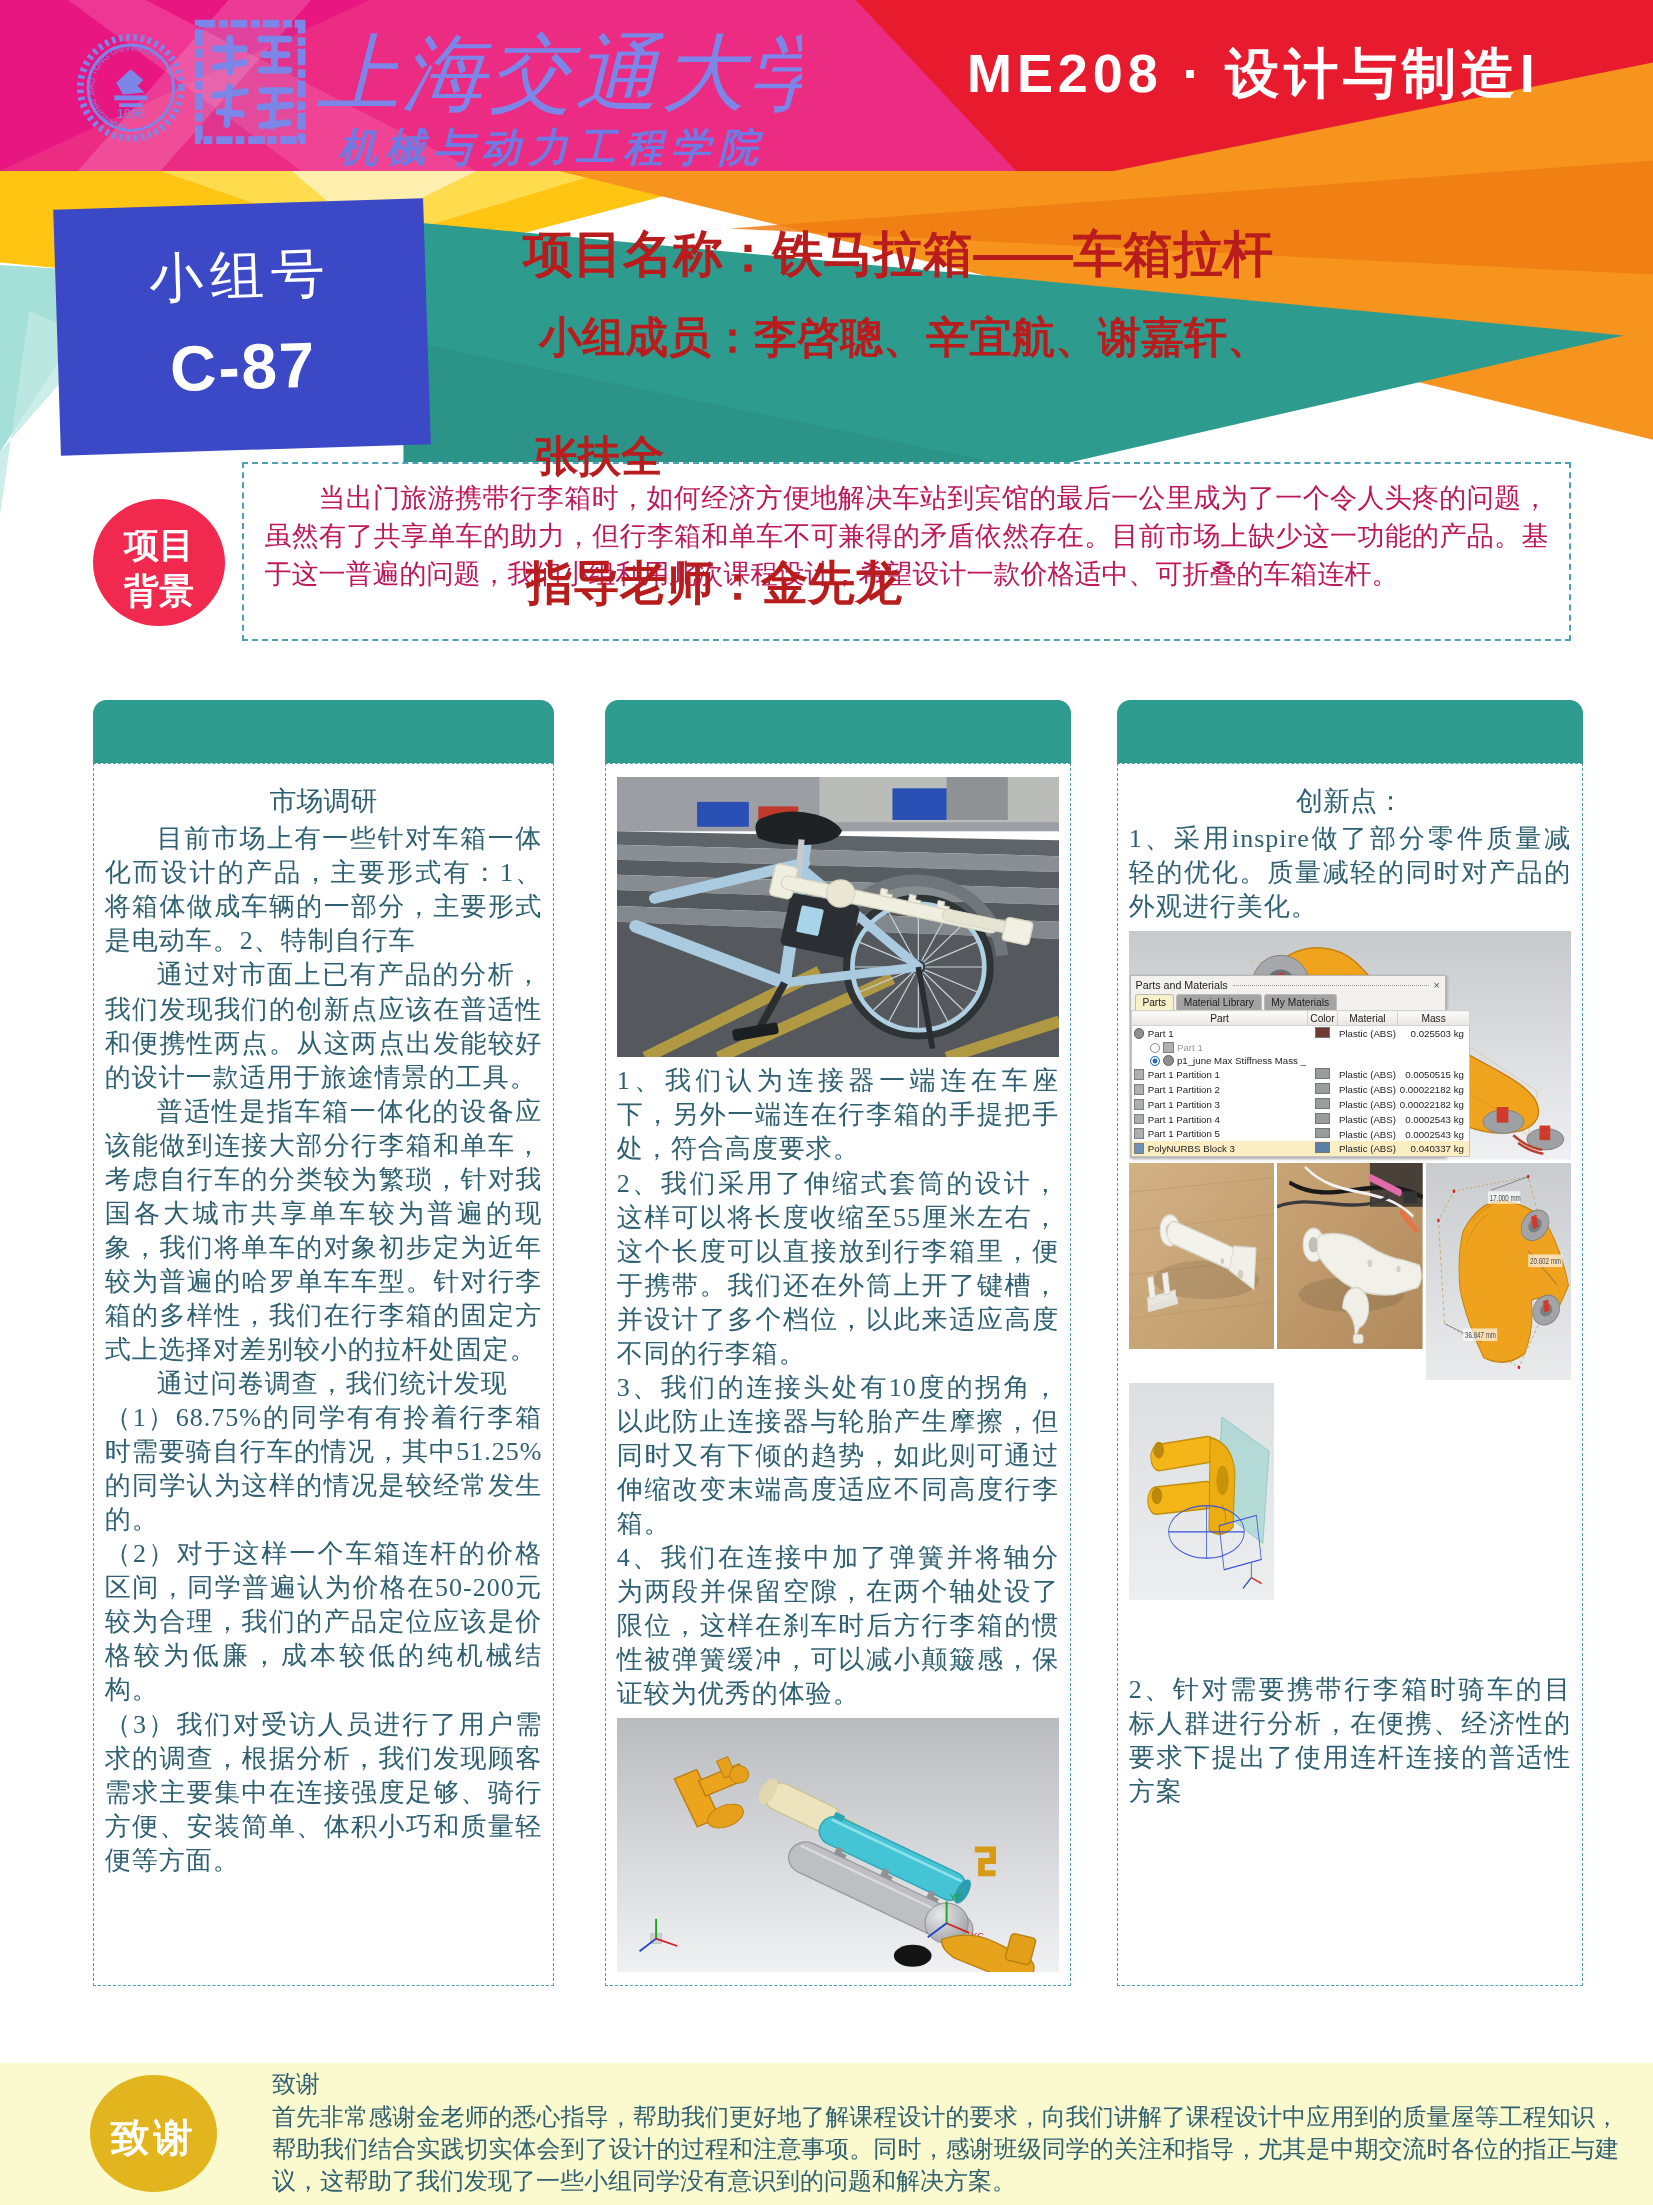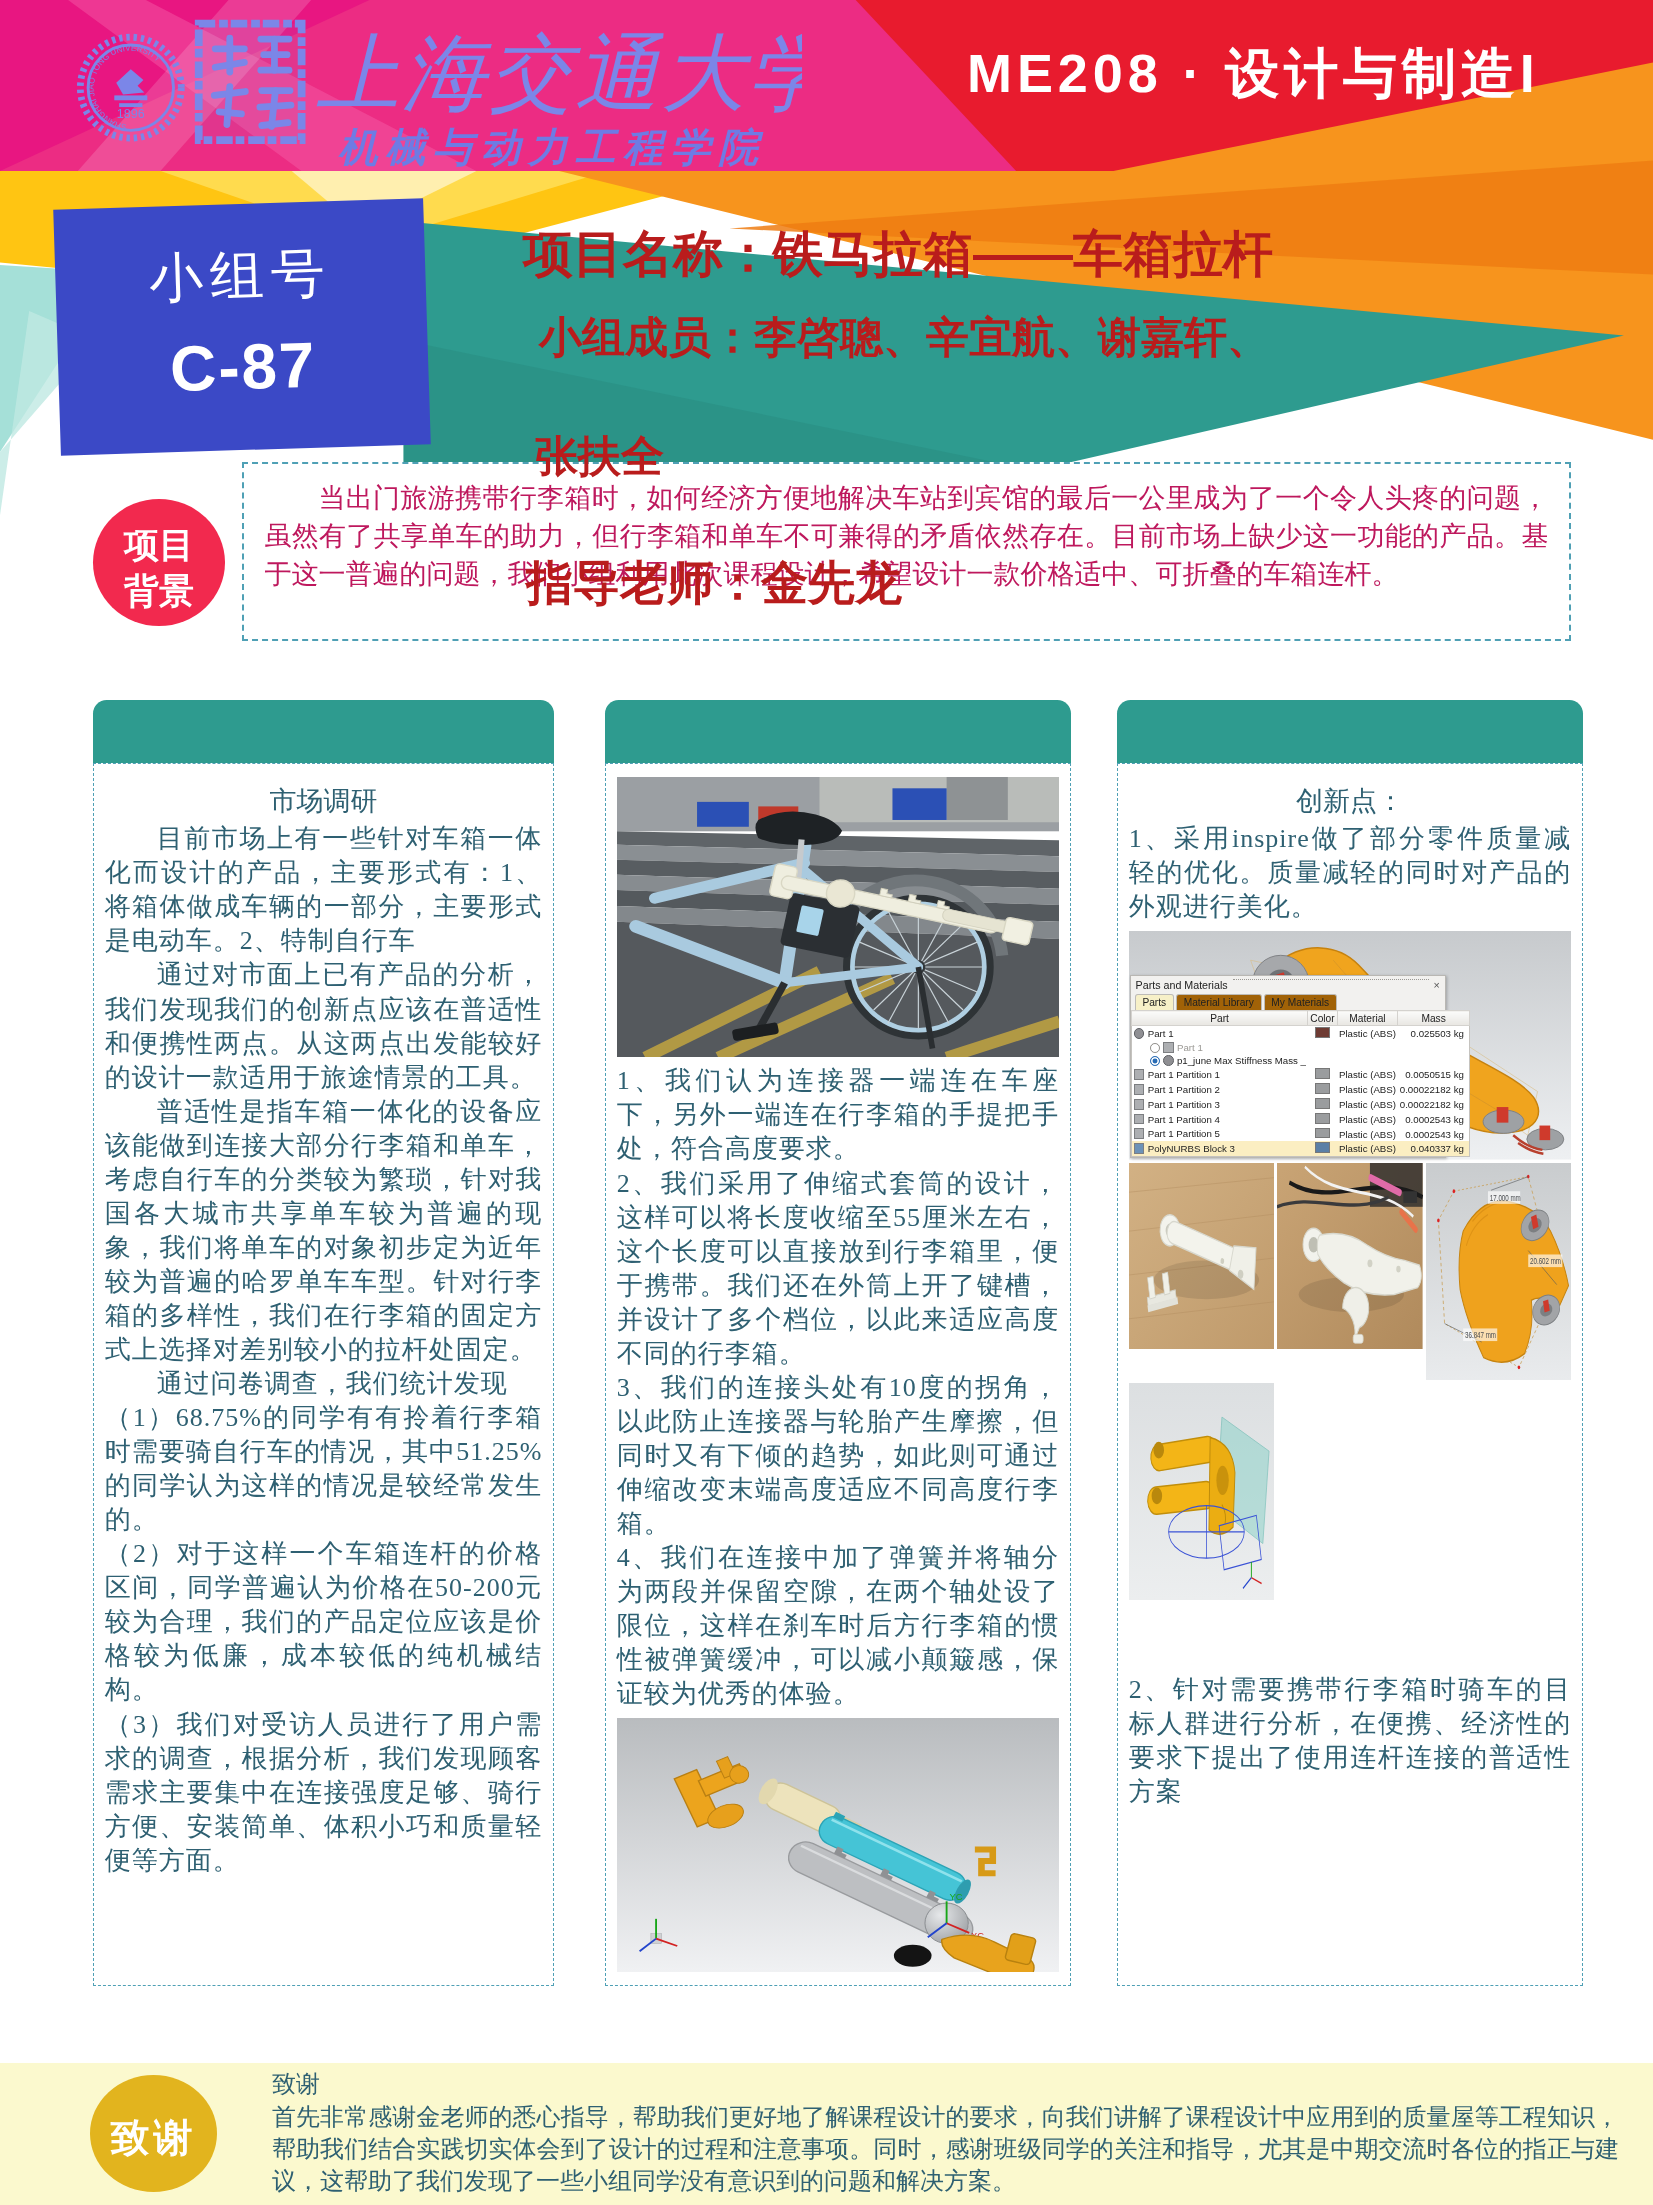--- a/index.html
+++ b/index.html
@@ -51,26 +51,26 @@
       text-align:justify;letter-spacing:1px;}
   .col-body p.ind{text-indent:2em;}
   .fig{width:100%;}
 
   
   #inspire-fig{position:relative;width:100%;height:228px;margin-top:6.8px;}
   #inspire-fig > svg{position:absolute;inset:0;}
   #parts-panel{position:absolute;left:1px;bottom:1px;width:314px;background:#F2F1EF;
       border:1px solid #B9B7B3;box-shadow:1px 1px 2.9px rgba(0,0,0,.25);
       font-family:"Liberation Sans","DejaVu Sans",sans-serif;font-size:10.2px;color:#222;}
-  #panel-titlebar{display:flex;padding:2.9px 4.9px 1px 4.9px;}
+  #panel-titlebar{display:flex;align-items:center;padding:2.9px 4.9px 1px 4.9px;}
   #panel-title{font-size:10.7px;white-space:nowrap;}
   #panel-dots{flex:1;margin:0 4.9px;border-top:1.5px dotted #9a9archive;border-top:1.5px dotted #9a9894;height:0;}
   #panel-close{font-size:10.7px;color:#555;}
   #panel-tabs{display:flex;gap:1.9px;padding:1.9px 3.9px 0 3.9px;}
-  .tab{padding:1.9px 6.8px;border:0.5px solid #BDBBB7;border-bottom:none;background:#a16207;
+  .tab{padding:1.9px 6.8px;border:0.5px solid #BDBBB7;border-bottom:none;background:#a3a3a3;
       border-radius:2.9px 2.9px 0 0;font-size:10.2px;}
   .tab.active{background:#F7F0C8;}
   #parts-table{width:100%;border-collapse:collapse;background:#fff;border:0.5px solid #C5C3BF;}
   #parts-table th{background:linear-gradient(#FBFBFA,#E8E6E2);border:0.5px solid #D4D2CE;
       font-weight:normal;font-size:10.2px;padding:1.5px 1.9px;}
   #parts-table td{padding:1px 1.9px;font-size:9.7px;white-space:nowrap;overflow:hidden;}
   #parts-table .c-mass{text-align:right;padding-right:4.9px;}
   #parts-table .c-color{text-align:center;}
   tr.row-hl{background:#FBEEC2;}
   td.dim span.lbl{color:#9a9894;}

